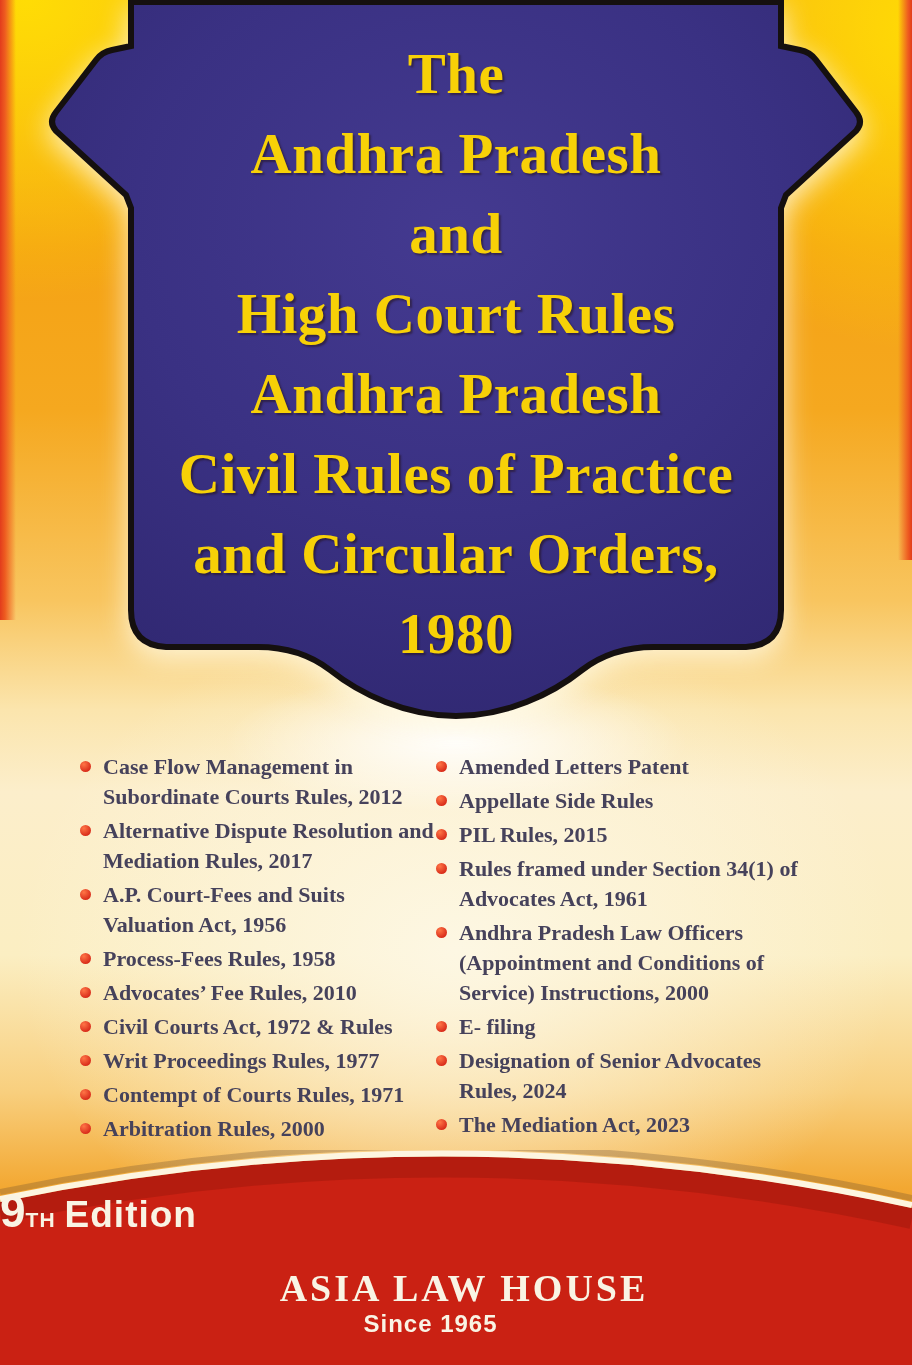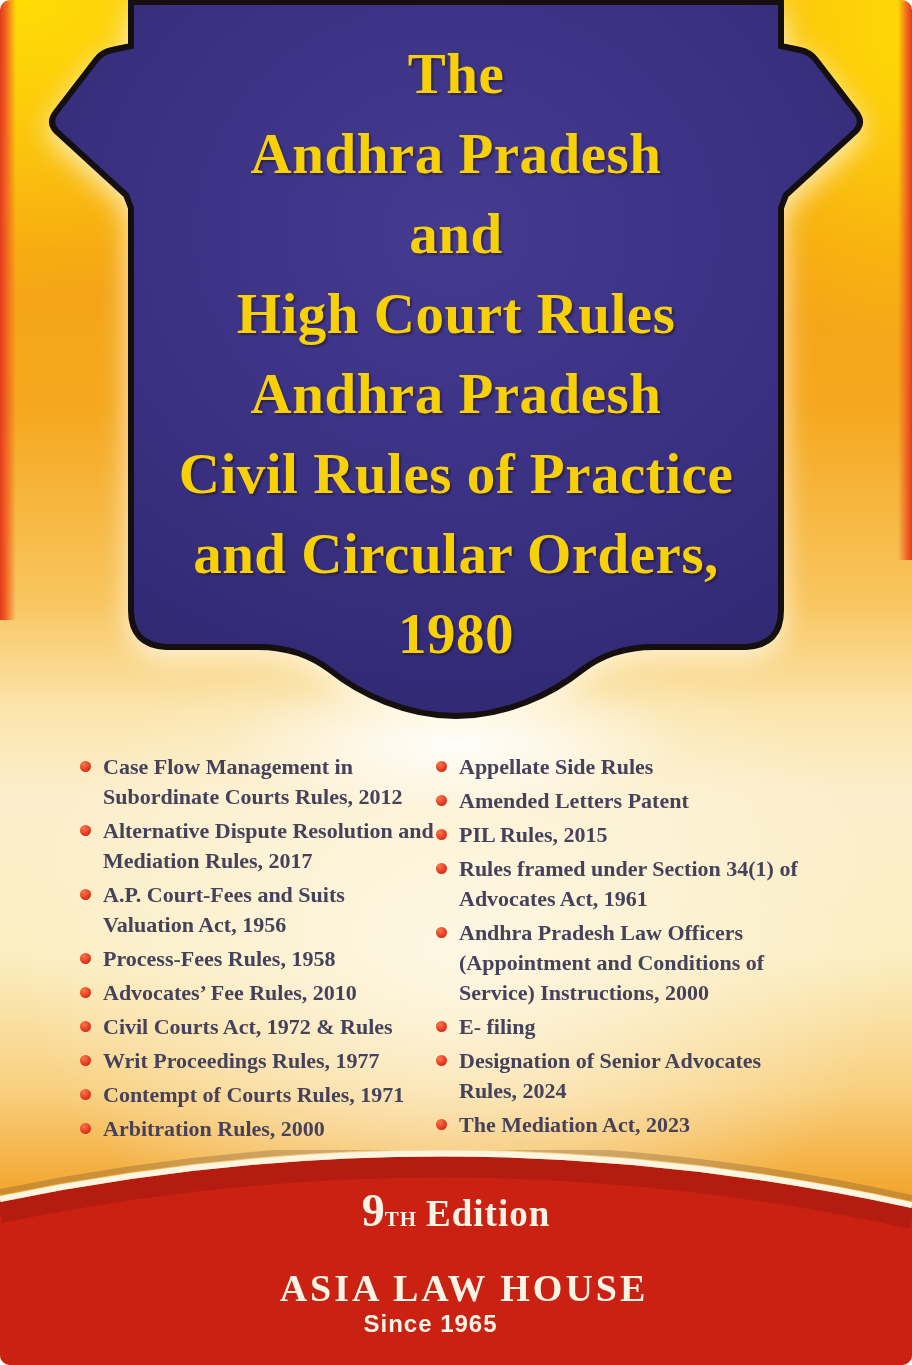--- a/index.html
+++ b/index.html
@@ -19,21 +19,20 @@
       linear-gradient(180deg, #f8b615 0%, #f5a314 18%, #f5a81f 30%, #f8c55f 44%, #fbe5ad 52%, #fceecb 58%, #fbeec2 70%, #f8cf7e 80%, #f3a832 87%, #ee8d22 93%, #e87a1e 100%);
     background-size:
       20px 620px,
       18px 560px,
       auto, auto, auto, auto, auto;
     background-position:
       left top,
       right top,
       0 0, 0 0, 0 0, 0 0, 0 0;
     font-family:"Liberation Serif", serif;
-    border-radius:10px;
   }
   .shield-svg{
     position:absolute;top:0;left:0;
     filter:drop-shadow(0 8px 14px rgba(255,250,230,0.85));
   }
   .title-block{
     position:absolute;top:34px;left:120px;width:672px;
     text-align:center;
     color:#f7d107;
     font-weight:bold;
@@ -60,23 +59,23 @@
     background:radial-gradient(circle at 35% 30%, #ff7546, #da2f1c 70%);
     flex-shrink:0;
     margin:9px 12px 0 0;
   }
   .li-text{display:block;}
   .col-left .li-text{max-width:336px;}
   .col-right .li-text{max-width:352px;}
   .band-svg{position:absolute;left:0;bottom:0;}
   .edition-line{
     position:absolute;top:1184px;left:0;width:912px;
-    text-align:center;
+    text-align:left;
     color:#f9f4e4;
-    font-family:Liberation Serif, serif;
+    font-family:Liberation Sans, sans-serif;
     font-weight:bold;
   }
   .edition-number{font-size:46px;}
   .edition-ordinal{font-size:21px;letter-spacing:1px;}
   .edition-word{font-size:37px;margin-left:9px;letter-spacing:1px;}
   .publisher-name{
     position:absolute;top:1266px;left:8px;width:912px;
     text-align:center;
     color:#f9f4e4;
     font-family:"Liberation Serif", serif;
@@ -160,25 +159,25 @@
     </div>
     <div class="list-item">
       <span class="bullet"></span>
       <span class="li-text">Arbitration Rules, 2000</span>
     </div>
   </div>
 
   <div class="contents-col col-right">
     <div class="list-item">
       <span class="bullet"></span>
+      <span class="li-text">Amended Letters Patent</span>
+    </div>
+    <div class="list-item">
+      <span class="bullet"></span>
       <span class="li-text">Appellate Side Rules</span>
-    </div>
-    <div class="list-item">
-      <span class="bullet"></span>
-      <span class="li-text">Amended Letters Patent</span>
     </div>
     <div class="list-item">
       <span class="bullet"></span>
       <span class="li-text">PIL Rules, 2015</span>
     </div>
     <div class="list-item">
       <span class="bullet"></span>
       <span class="li-text">Rules framed under Section 34(1) of Advocates Act, 1961</span>
     </div>
     <div class="list-item">

